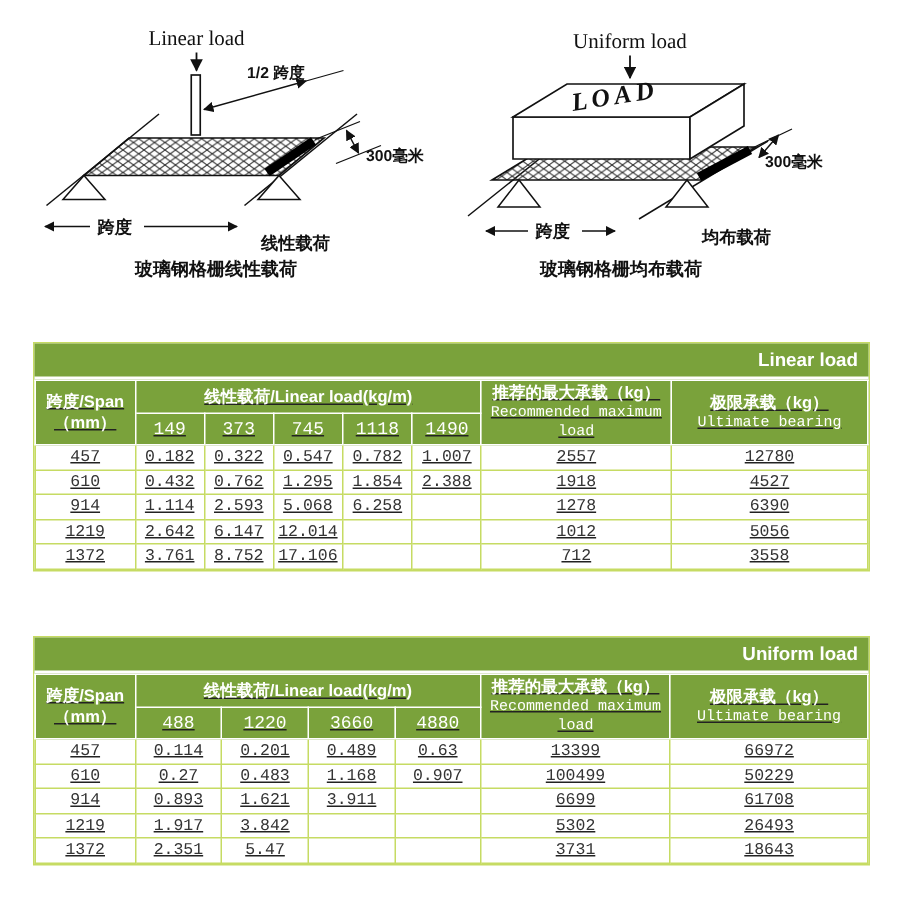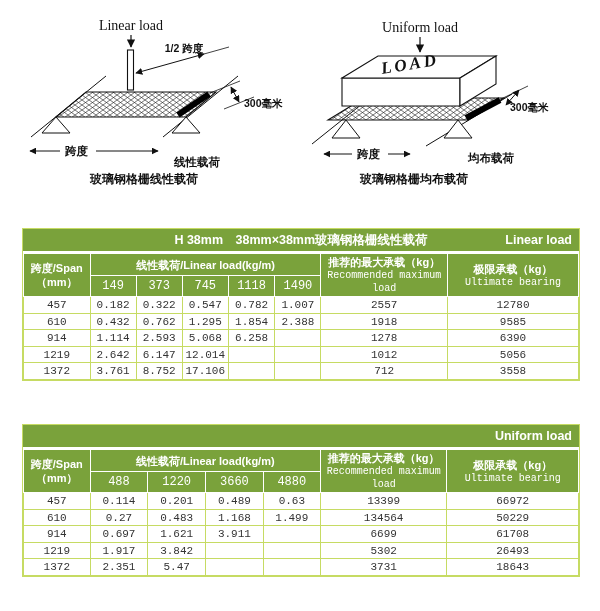--- a/index.html
+++ b/index.html
@@ -16,21 +16,21 @@
   .dia-caption{font-size:12px;font-weight:bold;}
   .load-word{font-family:"Liberation Serif",serif;font-style:italic;font-weight:bold;
              font-size:17px;letter-spacing:3px;}
   
   .tbl{position:absolute;left:22px;width:556px;border:1px solid #c6db63;background:#fff;}
   #tbl1{top:228px;}
   #tbl2{top:424px;}
   .tbl-title{position:relative;background:#7aa23b;color:#fff;height:22px;line-height:22px;
              text-align:center;font-size:12.5px;font-weight:bold;border-bottom:2px solid #fff;}
   .tbl-title .right-lab{position:absolute;right:7px;top:0;font-weight:bold;}
-  table{width:100%;border-collapse:collapse;table-layout:fixed;}
+  table{width:100%;border-collapse:collapse;table-layout:fixed;text-decoration:underline;}
   thead th{background:#7aa23b;color:#fff;border:1px solid #ffffff;padding:1px 0;
            font-weight:bold;font-size:11px;line-height:1.3;}
   thead th.lvl{font-family:"Liberation Mono",monospace;font-size:12px;font-weight:normal;height:18px;}
   thead .blk{display:block;}
   thead .en{font-family:"Liberation Mono",monospace;font-size:10px;font-weight:normal;}
   tbody td{border:1px solid #c6db63;text-align:center;height:15.5px;
            font-family:"Liberation Mono",monospace;font-size:11px;color:#333;padding:0;}
 </style>
 </head>
 <body>
@@ -138,21 +138,20 @@
       <line x1="78" y1="144" x2="100" y2="144" stroke="#111" stroke-width="1" marker-end="url(#mB)"></line>
     </g>
 
     <text class="dia-label" x="158" y="152" text-anchor="start">均布载荷</text>
 
     <text class="dia-caption" x="50" y="173" text-anchor="start">玻璃钢格栅均布载荷</text>
   </svg>
 
   <div class="tbl" id="tbl1">
     <div class="tbl-title">
-      <span>H 38mm　38mm×38mm玻璃钢格栅线性载荷</span>
       <span class="right-lab">Linear load</span>
     </div>
     <table>
       <colgroup>
         <col style="width:12%">
           <col style="width:8.3%">
           <col style="width:8.3%">
           <col style="width:8.3%">
         <col style="width:8.4%">
           <col style="width:8.3%">
@@ -195,21 +194,21 @@
             <td>12780</td>
           </tr>
           <tr>
             <td>610</td>
             <td>0.432</td>
             <td>0.762</td>
             <td>1.295</td>
             <td>1.854</td>
             <td>2.388</td>
             <td>1918</td>
-            <td>9585</td>
+            <td>4527</td>
           </tr>
           <tr>
             <td>914</td>
             <td>1.114</td>
             <td>2.593</td>
             <td>5.068</td>
             <td>6.258</td>
             <td></td>
             <td>1278</td>
             <td>6390</td>
@@ -283,27 +282,27 @@
             <td>0.489</td>
             <td>0.63</td>
             <td>13399</td>
             <td>66972</td>
           </tr>
           <tr>
             <td>610</td>
             <td>0.27</td>
             <td>0.483</td>
             <td>1.168</td>
-            <td>1.499</td>
-            <td>134564</td>
+            <td>0.907</td>
+            <td>100499</td>
             <td>50229</td>
           </tr>
           <tr>
             <td>914</td>
-            <td>0.697</td>
+            <td>0.893</td>
             <td>1.621</td>
             <td>3.911</td>
             <td></td>
             <td>6699</td>
             <td>61708</td>
           </tr>
           <tr>
             <td>1219</td>
             <td>1.917</td>
             <td>3.842</td>

